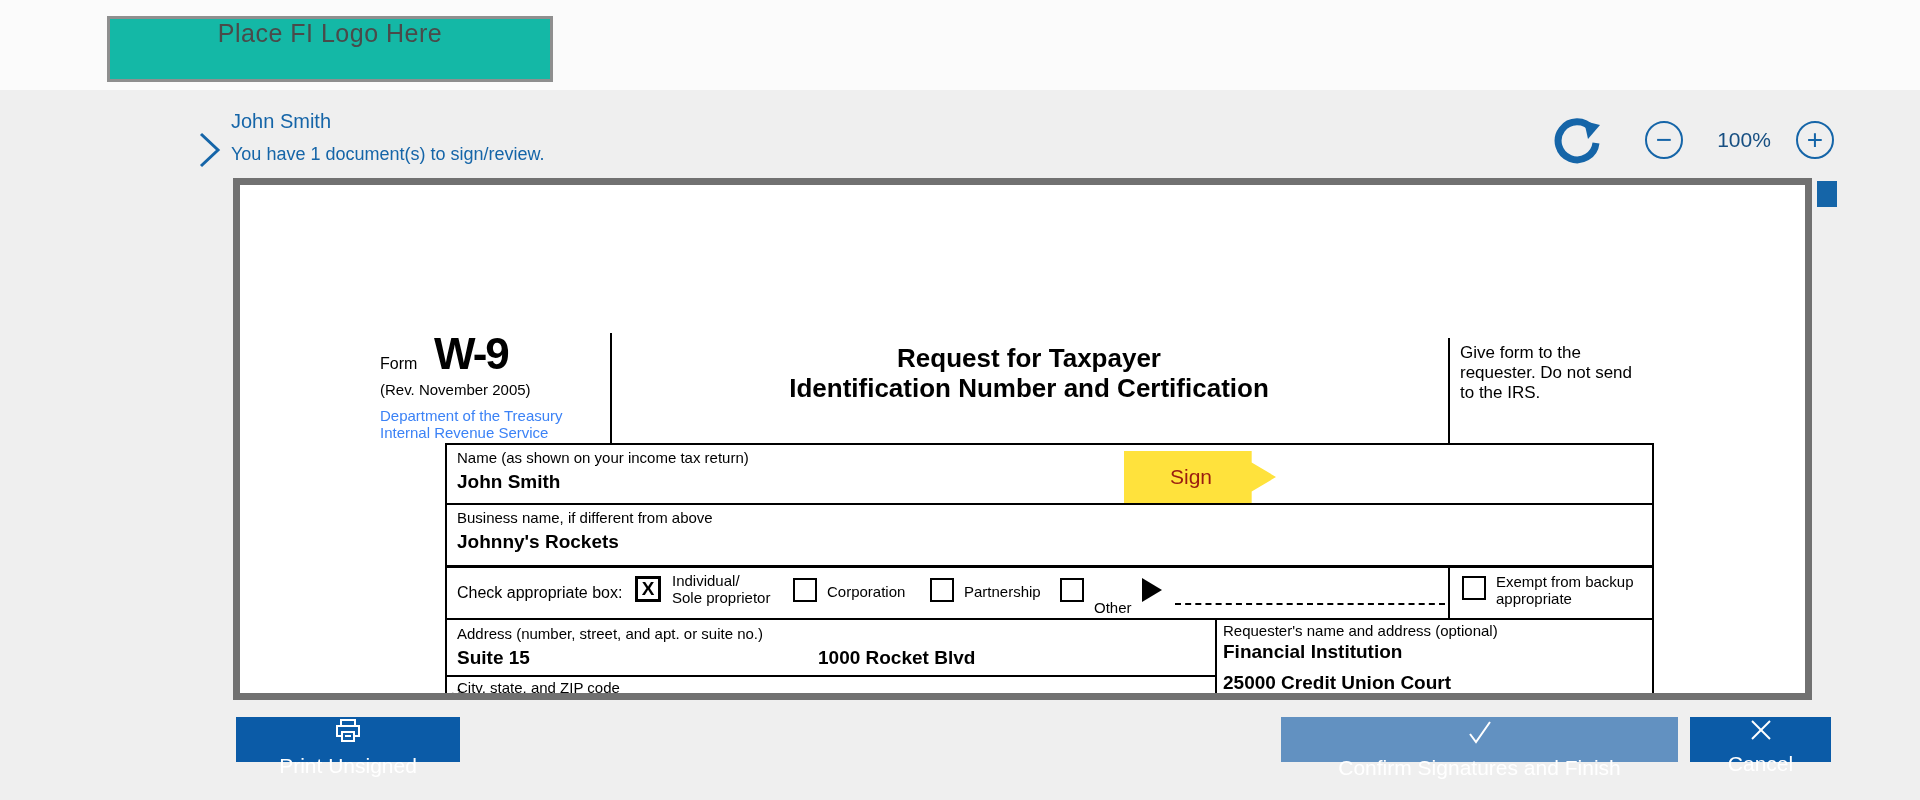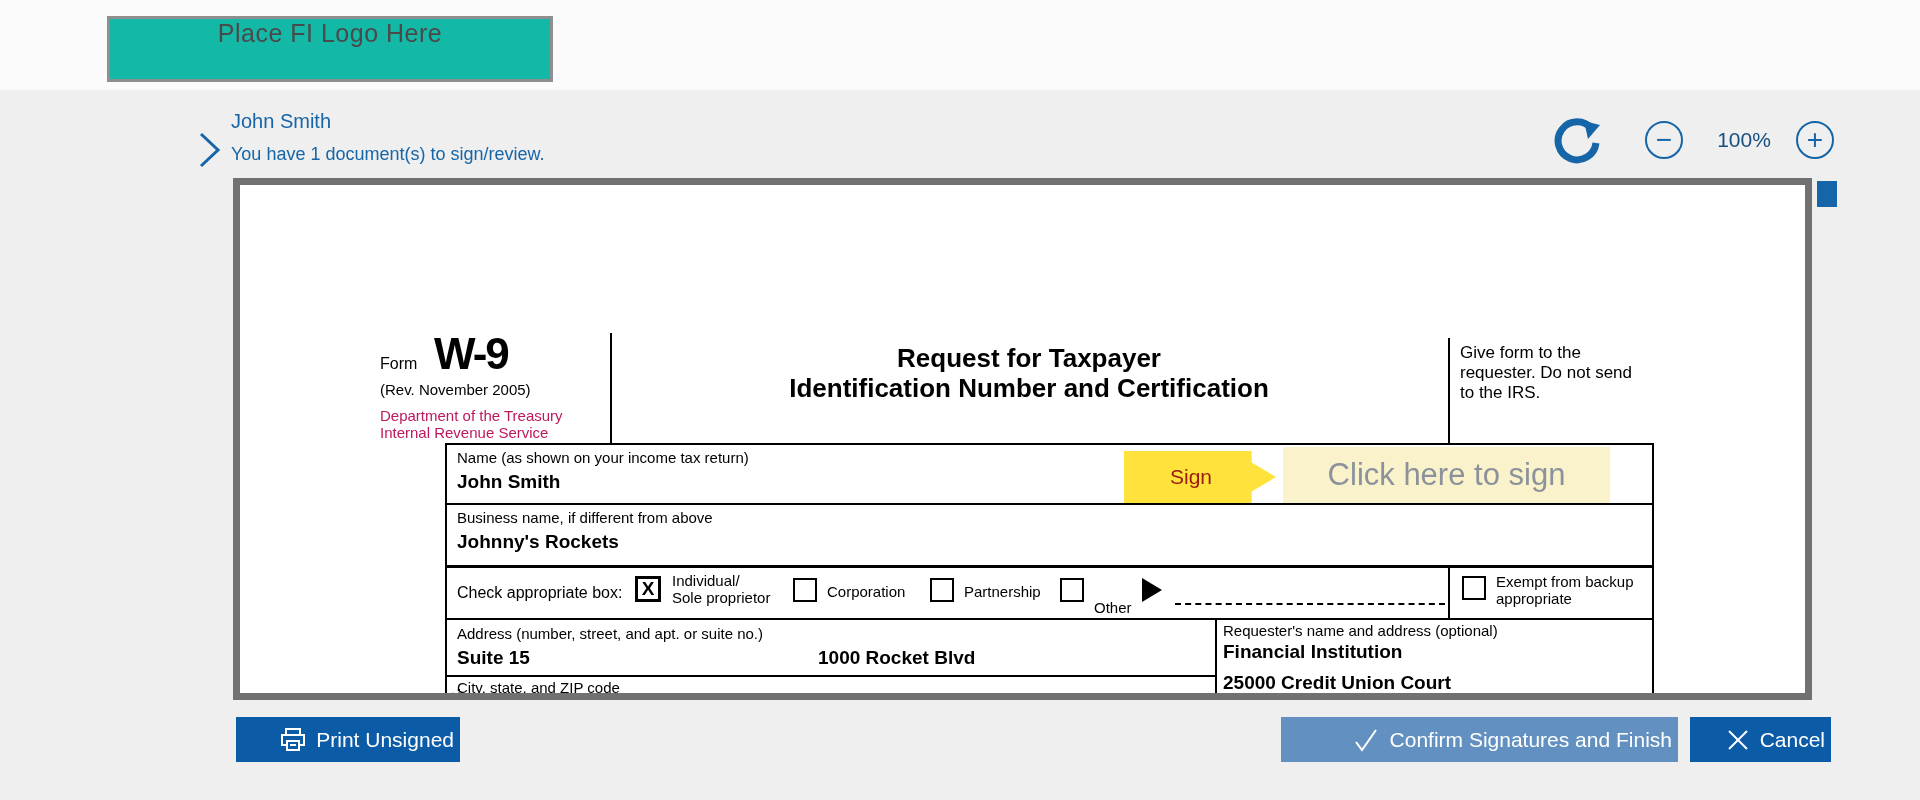--- a/index.html
+++ b/index.html
@@ -33,21 +33,21 @@
 
   
   .f-small{position:absolute;font-size:15px;color:#000000;white-space:nowrap;}
   .f-val{position:absolute;font-size:19px;font-weight:bold;color:#000;white-space:nowrap;}
   .hline{position:absolute;background:#000;height:2px;}
   .vline{position:absolute;background:#000;width:2px;}
 
   .form-w9-label{position:absolute;left:140px;top:170px;font-size:16px;color:#000;}
   .form-w9-number{position:absolute;left:194px;top:144px;font-size:44px;font-weight:bold;letter-spacing:-2px;color:#000;}
   .form-rev{position:absolute;left:140px;top:196px;font-size:15px;color:#000;}
-  .form-dept{position:absolute;left:140px;top:222px;font-size:15px;color:#be185d;line-height:17px;}
+  .form-dept{position:absolute;left:140px;top:222px;font-size:15px;color:#3b82f6;line-height:17px;}
   .form-title{position:absolute;left:372px;top:158px;width:834px;text-align:center;
     font-size:26px;font-weight:bold;color:#000;line-height:30px;}
   .give-note{position:absolute;left:1220px;top:158px;width:172px;font-size:17px;color:#000;line-height:20px;}
 
   .sidebar-rot{position:absolute;transform:rotate(-90deg);transform-origin:0 0;white-space:nowrap;
     font-size:15px;font-weight:bold;color:#000;}
 
   .cb{position:absolute;border:2px solid #000;background:#fff;box-sizing:border-box;width:24px;height:24px;}
   .cb.checked{border-width:3px;display:flex;align-items:center;justify-content:center;
     font-weight:bold;font-size:19px;}
@@ -59,22 +59,22 @@
   
   .sign-tag{position:absolute;left:884px;top:266px;width:152px;height:52px;background:#ffe23c;
     clip-path:polygon(0 0,84% 0,84% 22%,100% 50%,84% 78%,84% 100%,0 100%);
     display:flex;align-items:center;justify-content:center;cursor:pointer;}
   .sign-tag span{font-size:21px;color:#9a1c10;margin-right:18px;text-align:center;}
   .sign-prompt{position:absolute;left:1043px;top:262px;width:327px;height:56px;background:#faf2ca;
     display:flex;align-items:center;justify-content:center;cursor:pointer;}
   .sign-prompt span{font-size:31px;color:#8b929b;}
 
   
-  .btn{position:absolute;top:717px;height:45px;display:flex;align-items:center;justify-content:flex-end;
-    color:#ffffff;font-size:21px;cursor:pointer;gap:10px;border:none;}
+  .btn{position:absolute;top:717px;height:45px;display:flex;align-items:center;justify-content:flex-start;
+    color:#ffffff;font-size:21px;cursor:pointer;gap:10px;border:none;flex-direction:column;}
   .btn-dark{background:#0b5ba7;}
   .btn-light{background:#6291c1;}
   .btn-print{left:236px;width:224px;}
   .btn-confirm{left:1281px;width:397px;}
   .btn-cancel{left:1690px;width:141px;}
 </style>
 </head>
 <body>
 
 <div id="stage">
@@ -170,23 +170,20 @@
       <div class="f-val" style="left:578px;top:462px;">1000 Rocket Blvd</div>
 
       <div class="f-small" style="left:983px;top:437px;">Requester's name and address (optional)</div>
       <div class="f-val" style="left:983px;top:456px;">Financial Institution</div>
       <div class="f-val" style="left:983px;top:487px;">25000 Credit Union Court</div>
 
       <div class="f-small" style="left:217px;top:494px;">City, state, and ZIP code</div>
 
       <div class="sign-tag">
         <span>Sign</span>
-      </div>
-      <div class="sign-prompt">
-        <span>Click here to sign</span>
       </div>
 
     </div>
   </div>
 
   <div class="scroll-thumb"></div>
 
   <button class="btn btn-dark btn-print">
     <span style="display:flex;">
       <svg width="26" height="26" viewBox="0 0 26 26">

